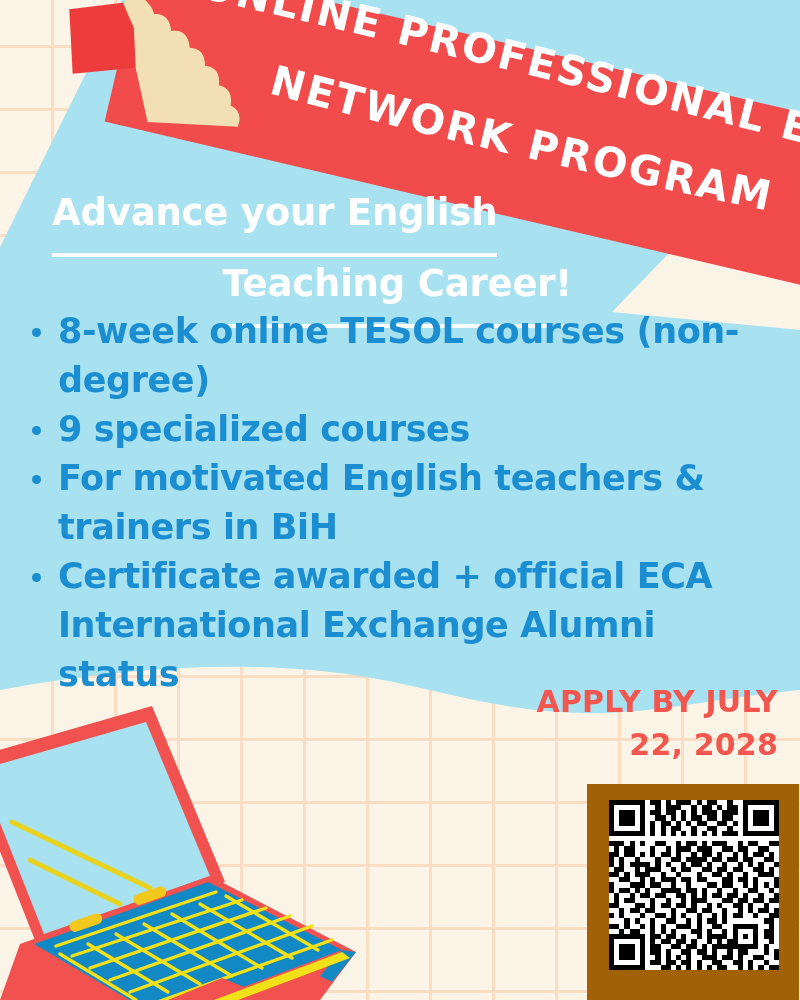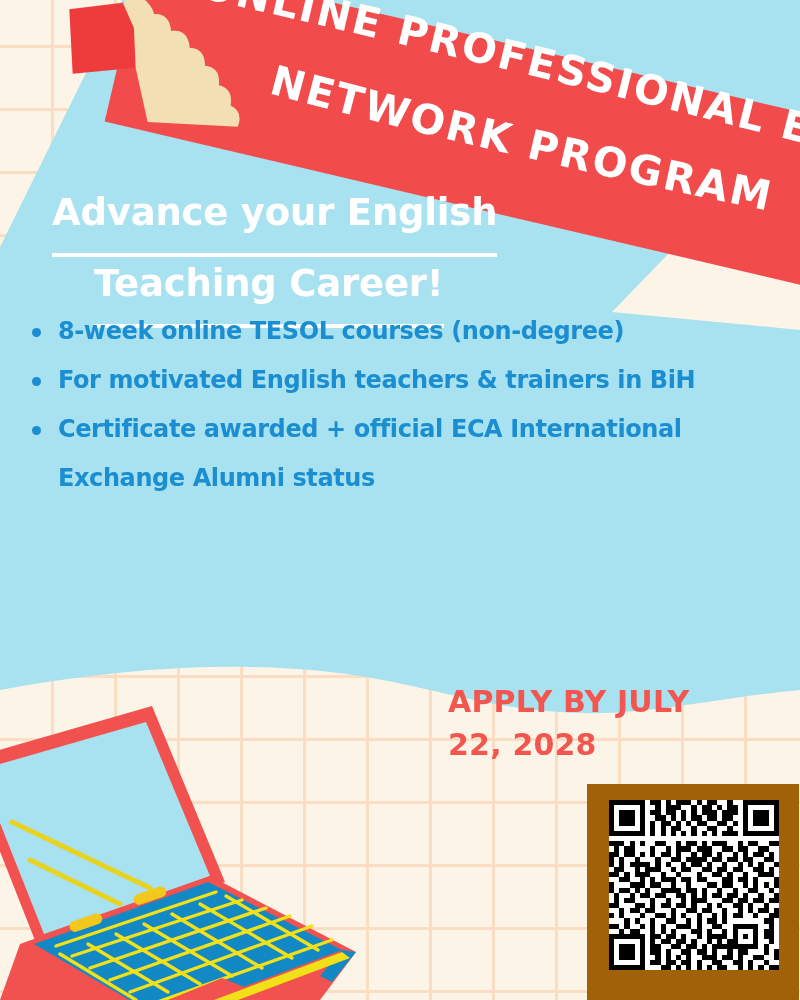--- a/index.html
+++ b/index.html
@@ -55,48 +55,48 @@
     position:absolute;left:52px;top:186px;width:520px;z-index:10;
     color:#ffffff;
     font-family:"DejaVu Sans", sans-serif;
     font-weight:700;
     font-size:37px;
     line-height:54px;
     letter-spacing:-0.2px;
   }
   .headline .hl-line{display:inline-block;border-bottom:4px solid #ffffff;padding-bottom:13px;}
   .headline .hl-row{display:block;}
-  .headline .hl-row.r2{text-align:left;padding-left:42px;}
+  .headline .hl-row.r2{text-align:right;padding-left:42px;}
 
   
   .bullets{
     position:absolute;left:22px;top:307px;width:760px;z-index:10;
     margin:0;padding:0;list-style:none;
   }
   .bullets li{
     position:relative;
     color:#1b8dd1;
     font-family:"DejaVu Sans", sans-serif;
     font-weight:700;
-    font-size:24px;
+    font-size:35px;
     line-height:49px;
     padding-left:36px;
     letter-spacing:-0.4px;
     margin:0 0 0 0;
   }
   .bullets li .dot{
     position:absolute;left:10px;top:21px;
     width:9px;height:9px;border-radius:50%;background:#1b8dd1;
   }
 
   
   .apply{
     position:absolute;right:22px;top:680px;width:330px;z-index:10;
     color:#f2564f;
-    text-align:left;
+    text-align:right;
     font-family:"DejaVu Sans", sans-serif;
     font-weight:700;
     font-size:30px;
     line-height:43px;
     letter-spacing:0.2px;
   }
   .apply .ap-row{display:block;}
 
   
   .qr-card{
@@ -163,20 +163,21 @@
     </svg>
   </div>
 
   <div class="headline">
     <span class="hl-row"><span class="hl-line">Advance your English</span></span>
     <span class="hl-row r2"><span class="hl-line">Teaching Career! </span></span>
   </div>
 
   <ul class="bullets">
     <li><span class="dot"></span><span>8-week online TESOL courses (non-degree)</span></li>
+    <li><span class="dot"></span><span>9 specialized courses</span></li>
     <li><span class="dot"></span><span>For motivated English teachers &amp; trainers in BiH</span></li>
     <li><span class="dot"></span><span>Certificate awarded + official ECA International Exchange Alumni status</span></li>
   </ul>
 
   <div class="apply">
     <span class="ap-row">APPLY BY JULY</span>
     <span class="ap-row">22, 2028</span>
   </div>
 
   <svg class="laptop" viewBox="0 0 420 330">

